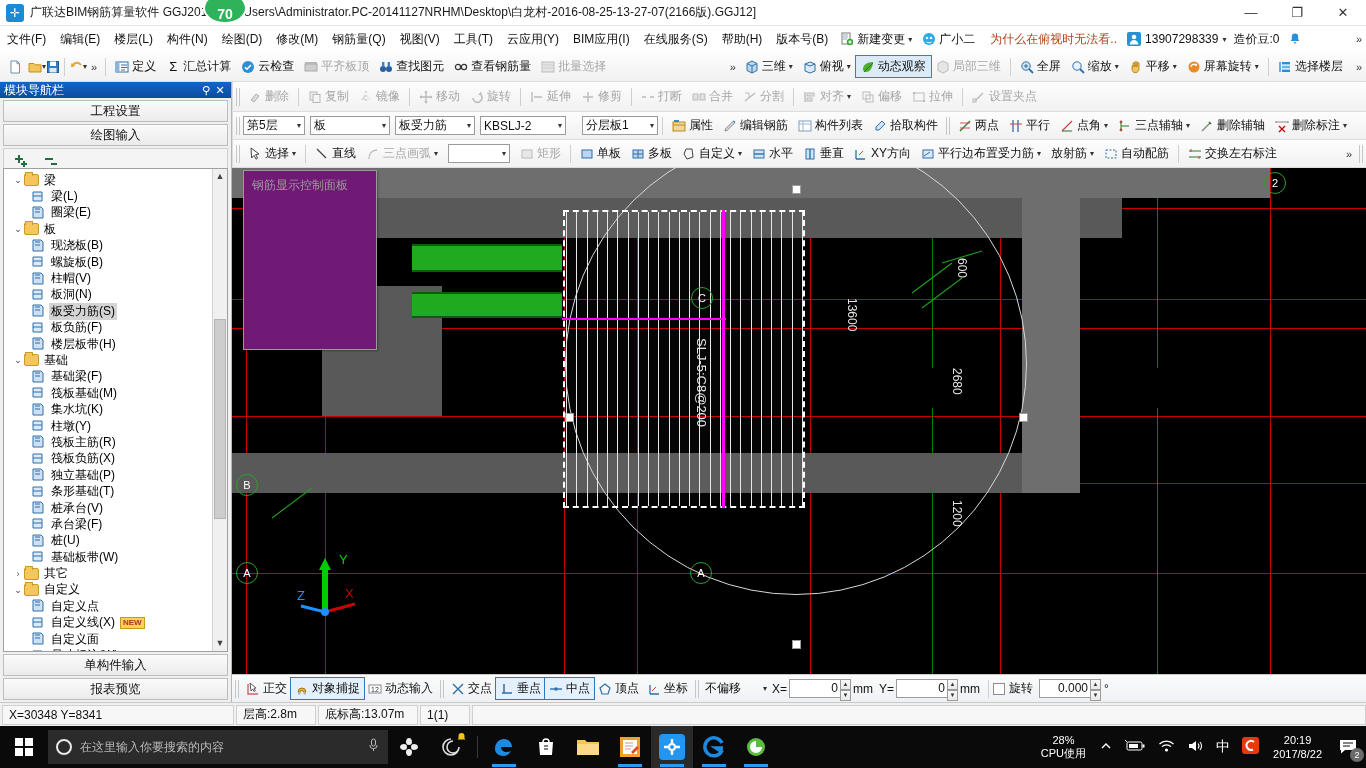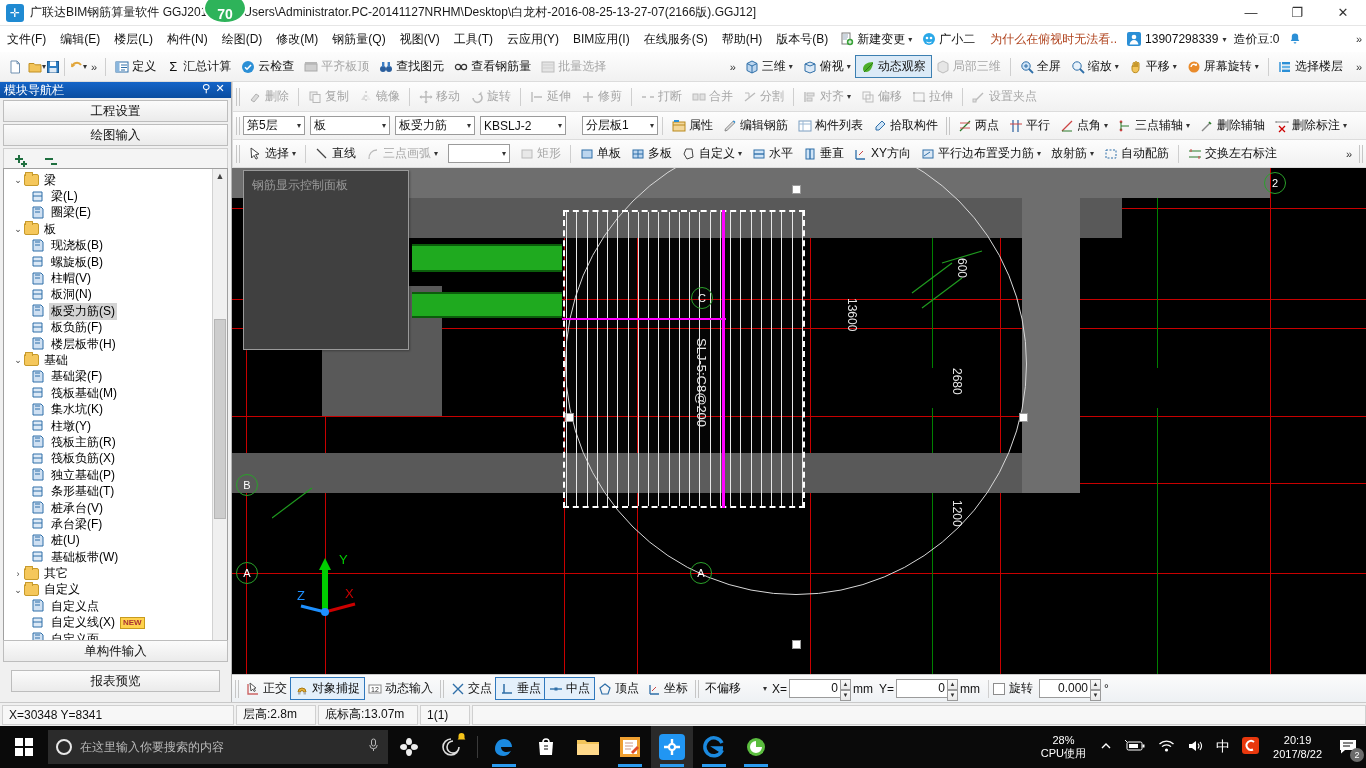--- a/index.html
+++ b/index.html
@@ -67,21 +67,21 @@
           background: repeating-linear-gradient(to right,#c6c6c6 0 1px,transparent 1px 3px); }
   .chev { color: #333; font-size: 11px; padding: 0 4px; }
 
   
   .dock {
     position: absolute; left: 0; top: 82px; width: 232px; height: 620px;
     background: #f0f0f0; border-right: 1px solid #b5b5b5;
   }
   .dock-title {
     height: 16px; background: linear-gradient(#1464c8,#0a4da0);
-    color: #fff; font-size: 12px; display: flex; align-items: flex-start;
+    color: #fff; font-size: 12px; display: flex; align-items: center;
     padding: 0 4px;
   }
   .dock-title .t { flex: 1 1 auto; }
   .dock-title .b { width: 14px; text-align: center; font-size: 11px; }
   .dock-bigbtn {
     height: 22px; margin: 2px 3px; background: linear-gradient(#fbfbfb,#ebebeb);
     border: 1px solid #bdbdbd; text-align: center; line-height: 20px;
     font-size: 12.5px; color: #111;
   }
   .dock-tools {
@@ -150,22 +150,22 @@
   .bigcircle {
     position: absolute; border: 1px solid #d8d8d8; border-radius: 50%;
   }
   .handle {
     position: absolute; width: 9px; height: 9px; background: #fff; border: 1px solid #999;
   }
   .ucs { position: absolute; }
 
   
   .floatpanel {
-    position: absolute; left: 243px; top: 170px; width: 166px; height: 180px;
-    background: #404040; border: 1px solid #9a9a9a;
+    position: absolute; left: 243px; top: 170px; width: 134px; height: 180px;
+    background: #701a75; border: 1px solid #9a9a9a;
     box-shadow: 1px 1px 2px rgba(0,0,0,.3);
   }
   .fp-title { padding: 6px 8px 3px 8px; font-size: 12px; color: #9a9a9a; }
   .fp-body { position: absolute; left: 6px; right: 6px; top: 30px; bottom: 6px; background: #fff; border: 1px solid #c9c9c9; padding: 4px 5px; }
   .fp-row { display: flex; align-items: flex-start; font-size: 12px; color: #111; line-height: 13px; }
   .cbx {
     width: 12px; height: 12px; border: 1px solid #8d8d8d; background: #fff;
     margin-right: 4px; position: relative; flex: 0 0 auto;
   }
   .cbx.on::after {
@@ -1036,21 +1036,21 @@
         </div>
       <div class="tscroll">
         <div class="arw">▲</div>
         <div class="thumbv"></div>
         <div class="arw" style="position:absolute;bottom:0;left:0;right:0">▼</div>
       </div>
     </div>
 
     <div class="dock-bottom">
       <div class="dock-bigbtn" style="margin:0 0 2px 0">单构件输入</div>
-      <div class="dock-bigbtn" style="margin:8px">报表预览</div>
+      <div class="dock-bigbtn" style="margin:0">报表预览</div>
     </div>
   </div>
 
   <div class="canvas-top-white"></div>
   <div class="canvaswrap">
 
     <div class="gridline-r" style="left:0;top:40px;width:1134px;height:1px"></div>
     <div class="gridline-r" style="left:0;top:131px;width:1134px;height:1px"></div>
     <div class="gridline-r" style="left:0;top:160px;width:1134px;height:1px"></div>
     <div class="gridline-r" style="left:0;top:248px;width:1134px;height:1px"></div>

